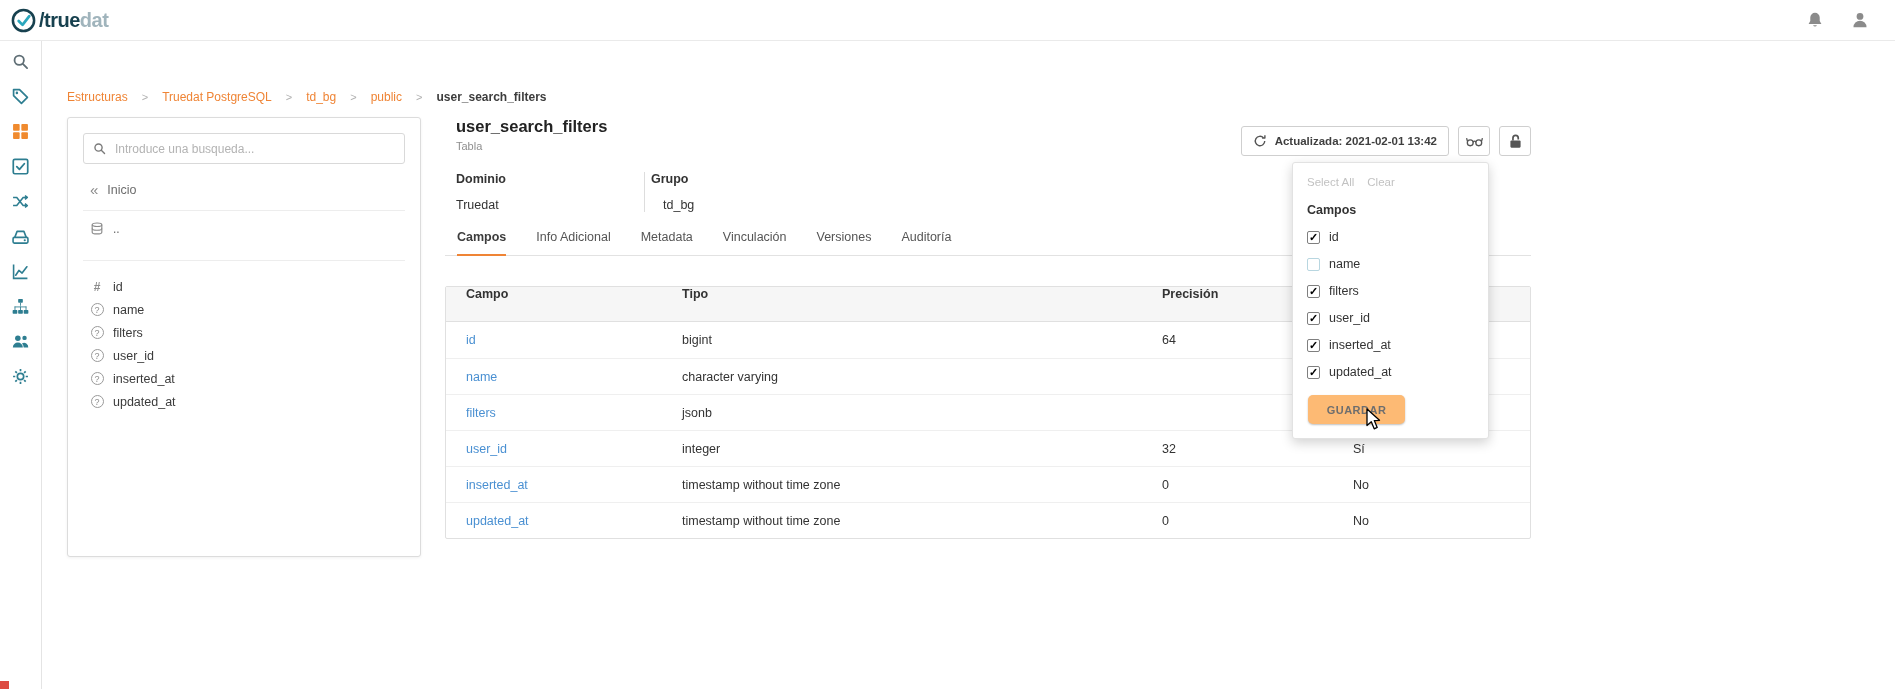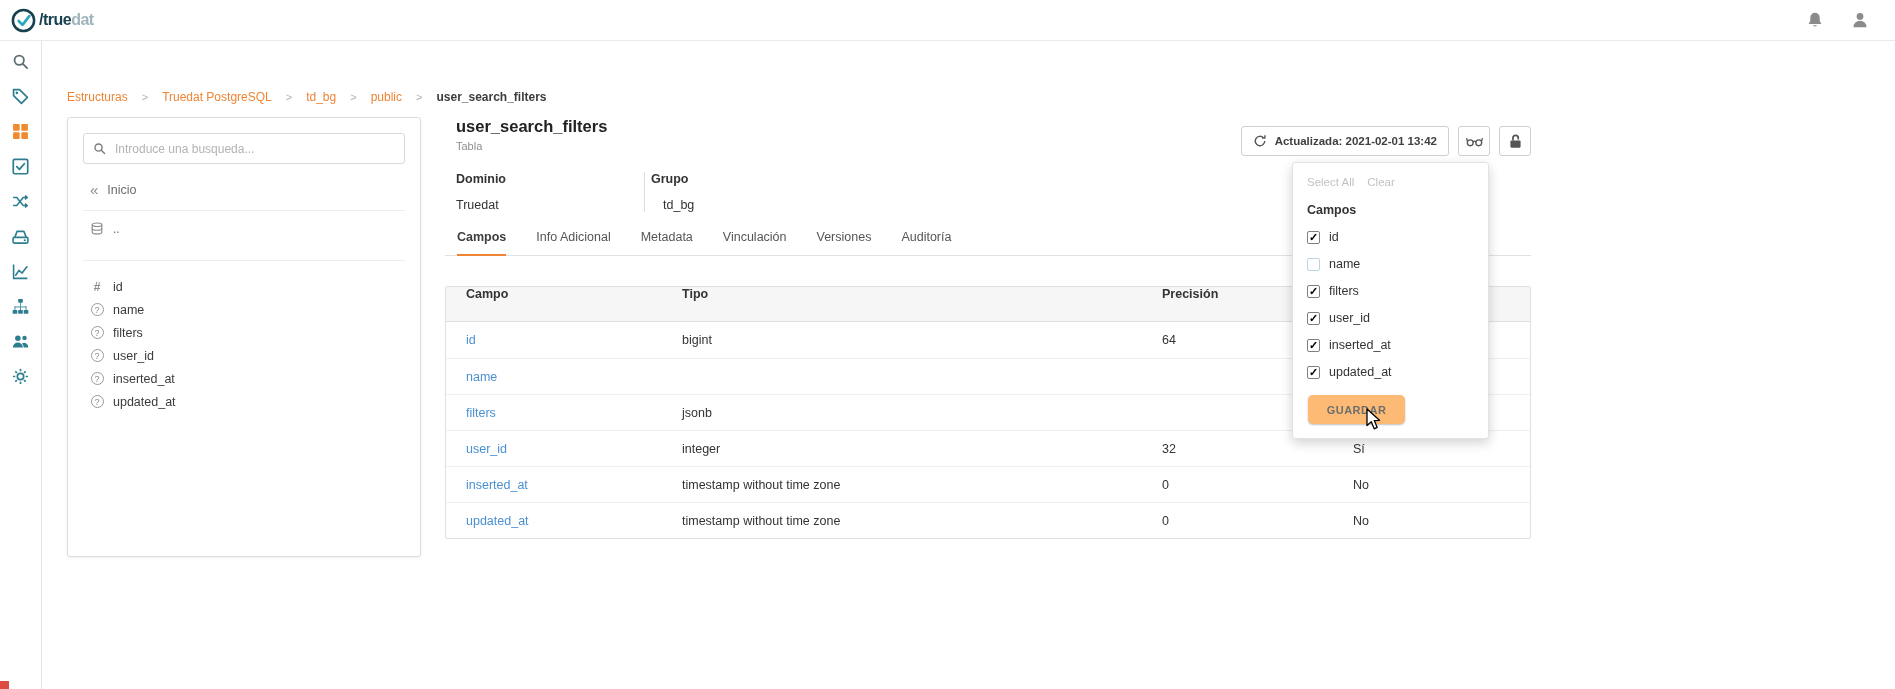--- a/index.html
+++ b/index.html
@@ -5,21 +5,21 @@
   * { box-sizing: border-box; }
   body { margin: 0; background: #fff; font-family: "Liberation Sans", sans-serif; }
   .screen { position: relative; width: 1895px; height: 689px; background: #fff; overflow: hidden; }
 
   
   .top-bar { position: absolute; left: 0; top: 0; width: 100%; height: 41px; background: #fff;
     border-bottom: 1px solid #eaeaea; display: flex; align-items: center; justify-content: space-between;
     padding: 0 18px 0 10px; z-index: 15; }
   .logo { display: flex; align-items: center; gap: 2px; cursor: pointer; }
   .logo-mark { width: 27px; height: 27px; }
-  .logo-text { font-size: 16px; font-weight: bold; letter-spacing: -0.5px; color: #17414f; line-height: 1; }
+  .logo-text { font-size: 20px; font-weight: bold; letter-spacing: -0.5px; color: #17414f; line-height: 1; }
   .logo-text .sec { color: #a0b4bc; }
   .header-icons { display: flex; gap: 27px; align-items: center; margin-right: 8px; }
   .hicon { width: 18px; height: 18px; color: #8b8b8b; background: none; border: none; padding: 0; cursor: pointer; }
   .hicon svg { width: 100%; height: 100%; display: block; }
 
   
   .sidebar { position: absolute; top: 41px; left: 0; width: 42px; height: 648px; background: #fff;
     border-right: 1px solid #e4e4e4; display: flex; flex-direction: column; align-items: center;
     padding-top: 12px; gap: 18px; }
   .sicon { width: 17px; height: 17px; color: #2e7e91; background: none; border: none; padding: 0; cursor: pointer; }
@@ -345,20 +345,21 @@
         <div class="c4"></div>
       </div>
       <div class="trow first">
         <div class="c1 linkcell">id</div>
         <div class="c2">bigint</div>
         <div class="c3">64</div>
         <div class="c4"></div>
       </div>
       <div class="trow">
         <div class="c1 linkcell">name</div>
+        <div class="c2">character varying</div>
         <div class="c3"></div>
         <div class="c4"></div>
       </div>
       <div class="trow">
         <div class="c1 linkcell">filters</div>
         <div class="c2">jsonb</div>
         <div class="c3"></div>
         <div class="c4"></div>
       </div>
       <div class="trow">

